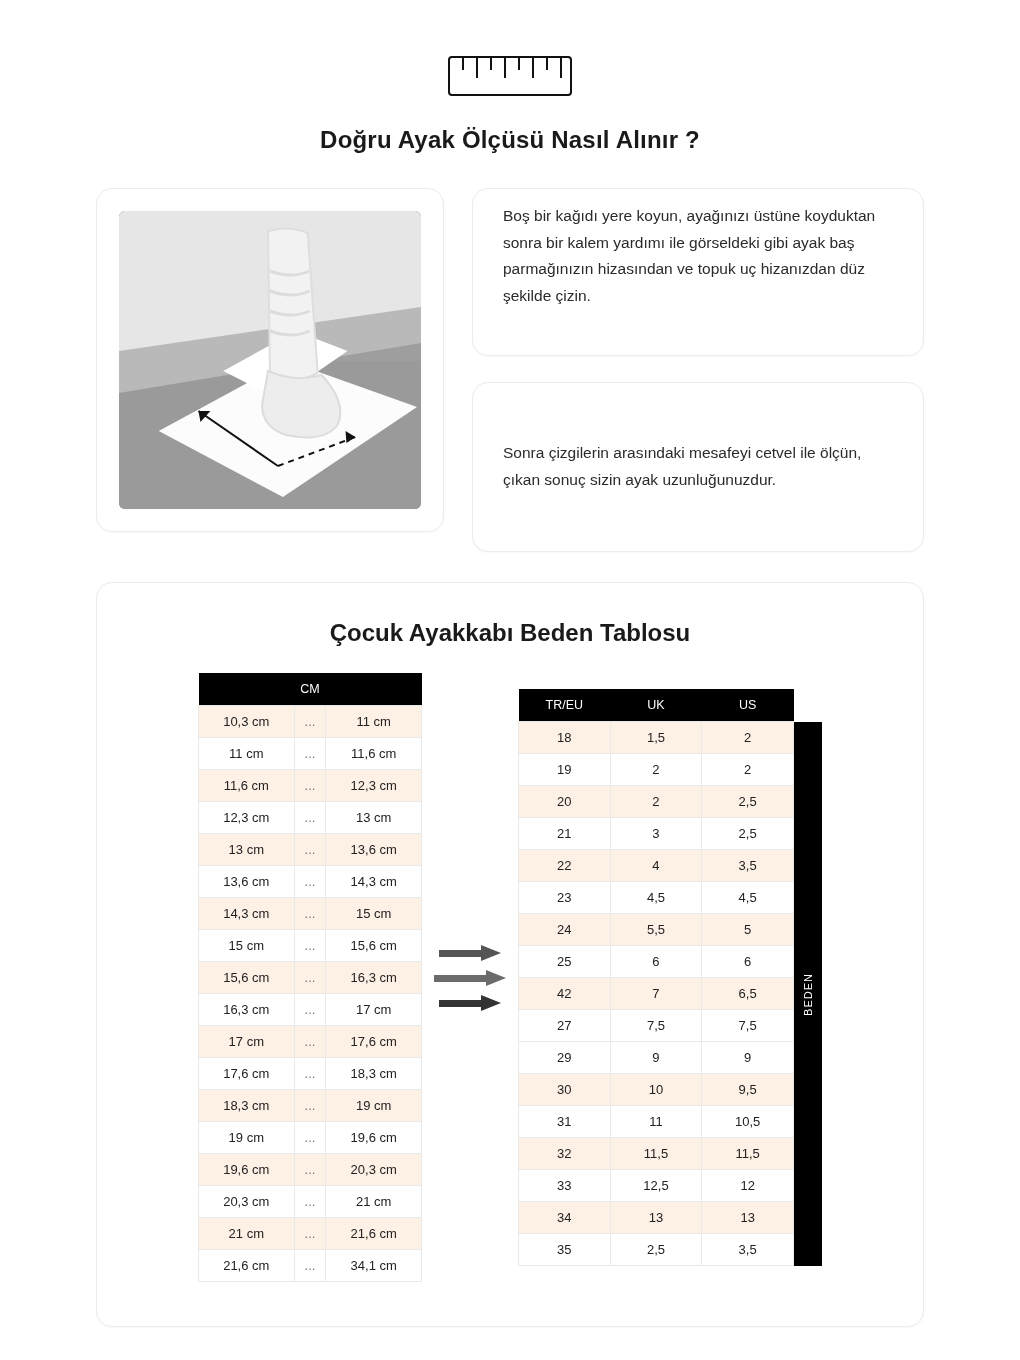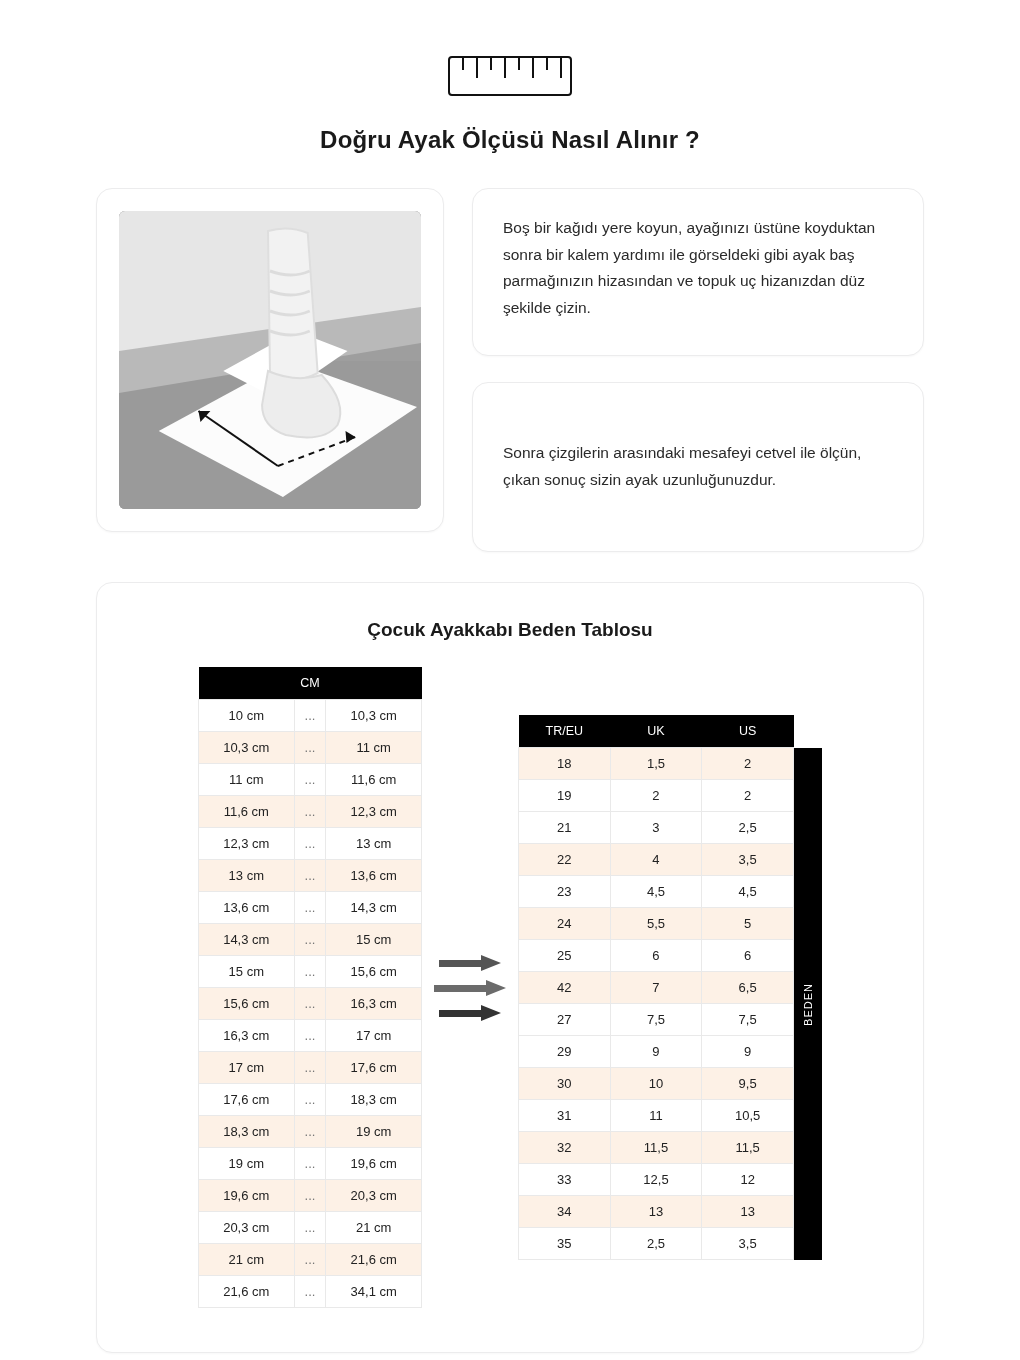--- a/index.html
+++ b/index.html
@@ -75,40 +75,40 @@
     position: relative;
     background: #9a9a9a;
   }
   .text-col {
     flex: 1;
     display: flex;
     flex-direction: column;
     gap: 26px;
   }
   .text-card {
-    padding: 26px 30px;
+    padding: 14px 30px;
     min-height: 0;
   }
   .text-card p {
     margin: 0;
     font-size: 15.5px;
     line-height: 1.72;
     color: #2a2a2a;
   }
   .text-card.first { min-height: 168px; }
   .text-card.second { min-height: 170px; display:flex; align-items:center;}
 
   
   .table-section {
     margin: 30px 96px 40px 96px;
     padding: 36px 20px 44px 20px;
   }
   .table-title {
     text-align: center;
-    font-size: 19px;
+    font-size: 24px;
     font-weight: bold;
     color: #1a1a1a;
     margin: 0 0 26px 0;
   }
   .tables-row {
     display: flex;
     justify-content: center;
     align-items: center;
     gap: 0;
   }
@@ -238,25 +238,20 @@
 
     <div class="tables-row">
 
       <table class="tbl cm-table">
         <thead>
           <tr>
             <th colspan="3">CM</th>
           </tr>
         </thead>
         <tbody id="cm-body">
-            <tr class="">
-              <td class="val-left">10 cm</td>
-              <td class="dots">...</td>
-              <td class="val-right">10,3 cm</td>
-            </tr>
             <tr class="alt">
               <td class="val-left">10,3 cm</td>
               <td class="dots">...</td>
               <td class="val-right">11 cm</td>
             </tr>
             <tr class="">
               <td class="val-left">11 cm</td>
               <td class="dots">...</td>
               <td class="val-right">11,6 cm</td>
             </tr>
@@ -371,20 +366,25 @@
               <tr class="alt">
                 <td>18</td>
                 <td>1,5</td>
                 <td>2</td>
               </tr>
               <tr class="">
                 <td>19</td>
                 <td>2</td>
                 <td>2</td>
               </tr>
+              <tr class="alt">
+                <td>20</td>
+                <td>2</td>
+                <td>2,5</td>
+              </tr>
               <tr class="">
                 <td>21</td>
                 <td>3</td>
                 <td>2,5</td>
               </tr>
               <tr class="alt">
                 <td>22</td>
                 <td>4</td>
                 <td>3,5</td>
               </tr>

